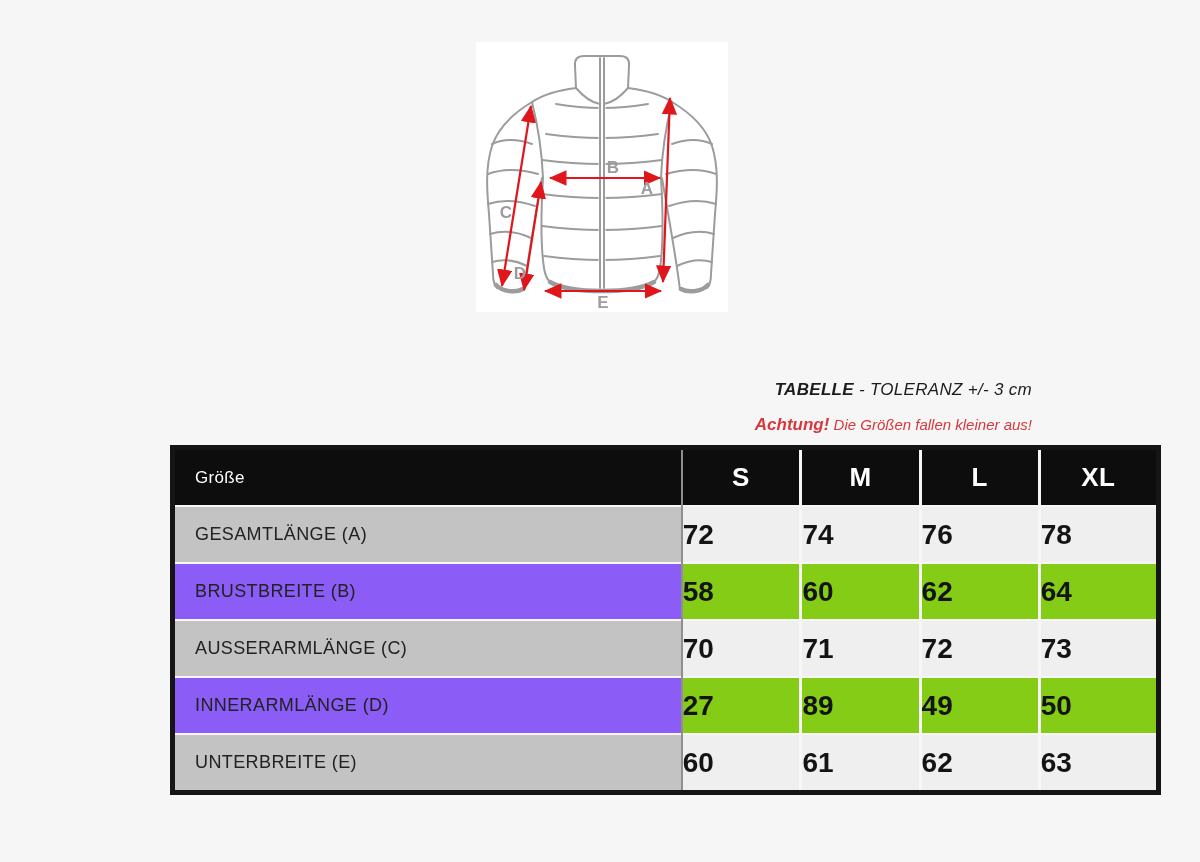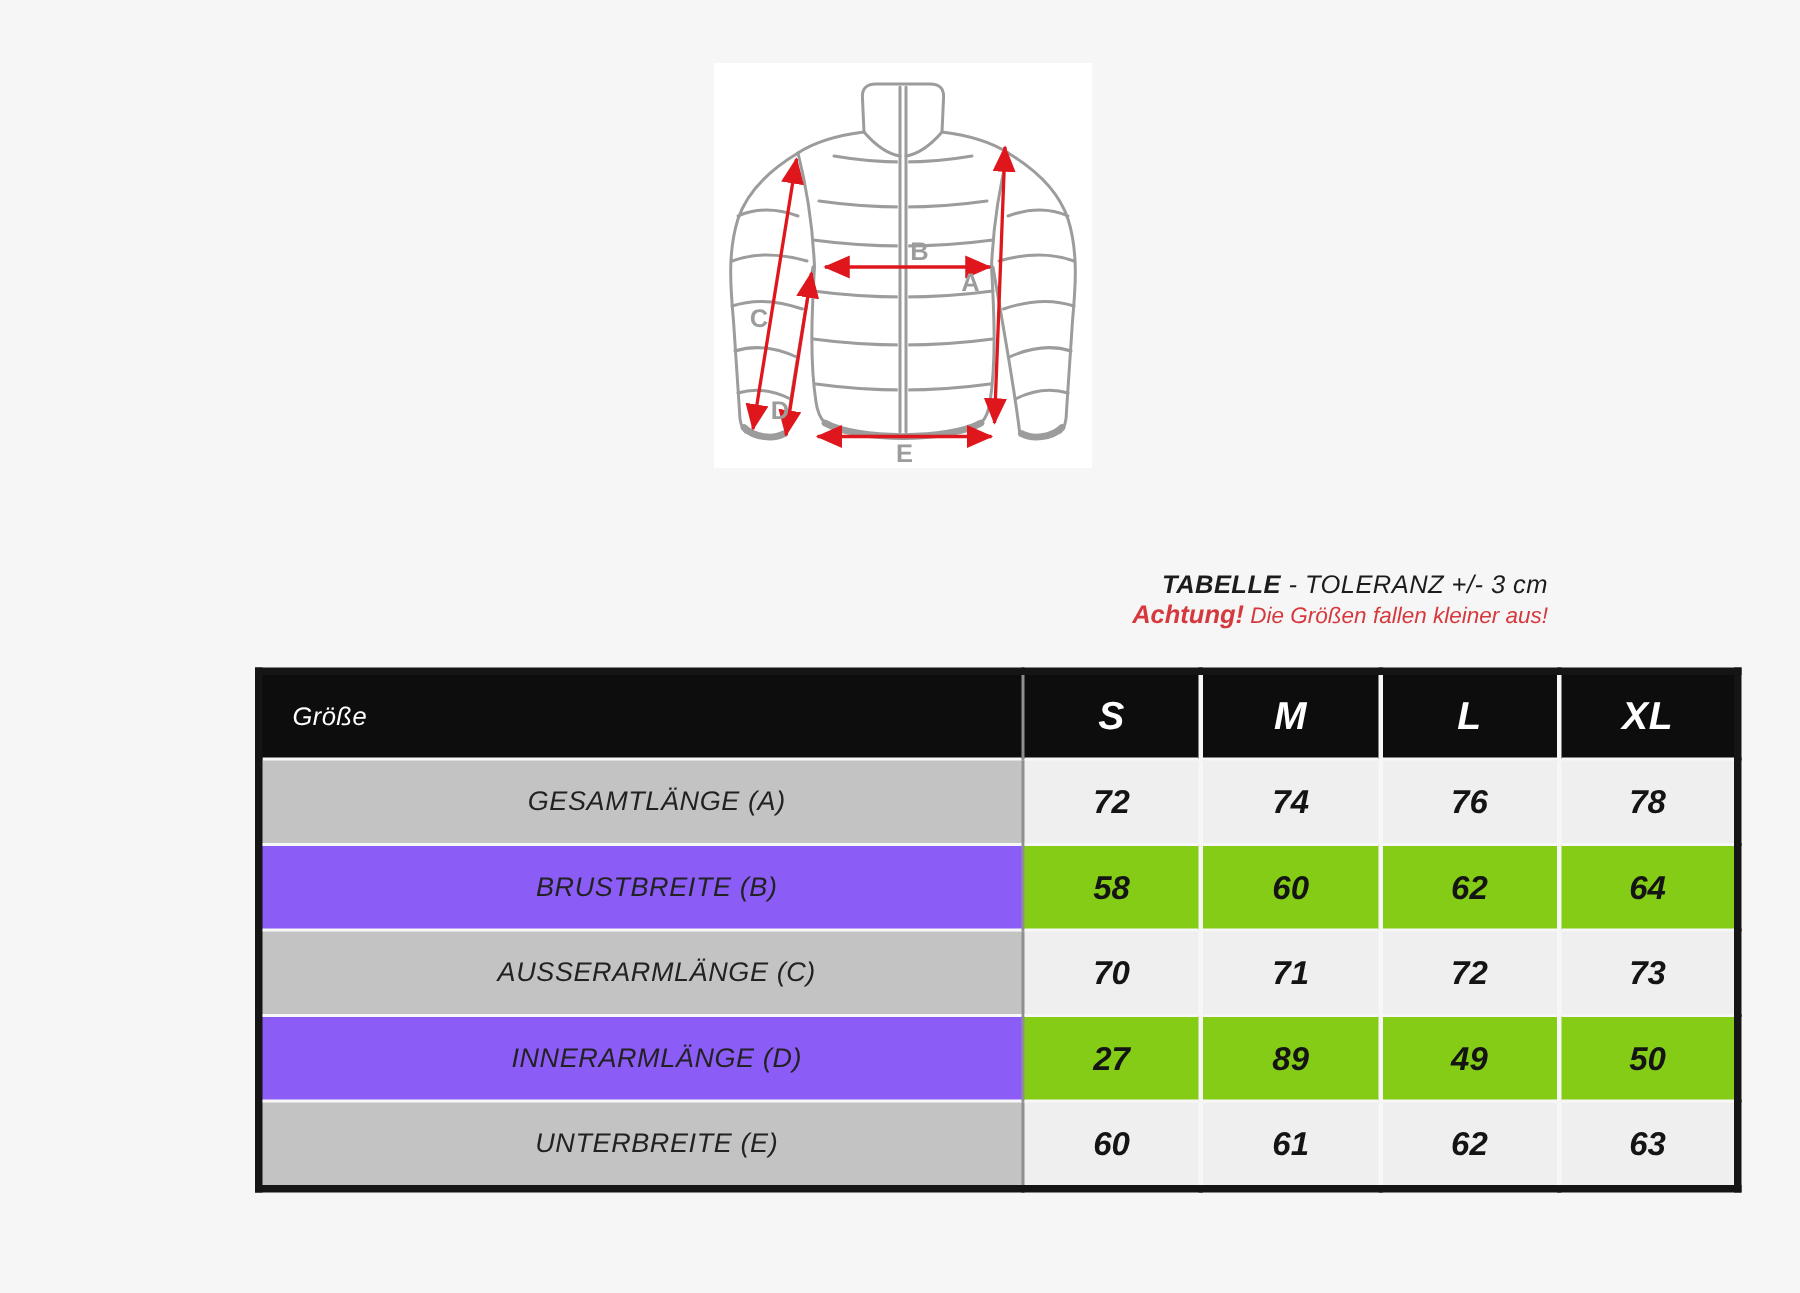--- a/index.html
+++ b/index.html
@@ -16,39 +16,39 @@
   }
   .diagram-box svg{display:block;}
   .measure-label{
     font-family:"Liberation Sans",sans-serif;
     font-weight:bold;font-size:17px;fill:#9c9c9c;
   }
   
   .notes{position:absolute;top:380px;right:168px;text-align:right;font-style:italic;}
   .note-tabelle{font-size:17px;color:#1c1c1c;letter-spacing:.3px;}
   .note-tabelle .b{font-weight:bold;}
-  .note-achtung{font-size:15px;color:#d6393d;}
+  .note-achtung{margin-top:15px;font-size:15px;color:#d6393d;}
   .note-achtung .b{font-weight:bold;font-size:17px;}
   
-  .table-wrap{position:absolute;left:170px;top:445px;width:991px;font-style:italic;}
+  .table-wrap{position:absolute;left:170px;top:445px;width:991px;}
   table.size-table{
     width:100%;border-collapse:collapse;table-layout:fixed;
     border:5px solid #151515;background:#ffffff;
   }
   .size-table th,.size-table td{height:55px;padding:0;vertical-align:middle;}
   thead th{background:#0d0d0d;color:#ffffff;}
   thead th.label-col{
     text-align:left;padding-left:20px;font-size:17px;font-weight:400;letter-spacing:.3px;
   }
   thead th.size-col{font-size:26px;font-weight:700;text-align:center;letter-spacing:.5px;}
   tbody td{border-top:2px solid #f7f7f7;}
   td.label-col{
-    text-align:center;padding-left:20px;font-size:18px;color:#222222;letter-spacing:.4px;
-  }
-  td.val-col{font-size:22px;font-weight:bold;text-align:center;color:#141414;margin-left:47px;}
+    text-align:left;padding-left:20px;font-size:18px;color:#222222;letter-spacing:.4px;
+  }
+  td.val-col{font-size:28px;font-weight:bold;color:#141414;margin-left:47px;}
   .first-val{border-left:2px solid #8f8f8f !important;}
   .val-sep{border-left:3px solid #f7f7f7;}
   tr.row-a td.label-col{background:#c3c3c3;}
   tr.row-a td.val-col{background:#efefef;}
   tr.row-b td.label-col{background:#8b5cf6;}
   tr.row-b td.val-col{background:#84cc16;}
 </style>
 </head>
 <body>
 

